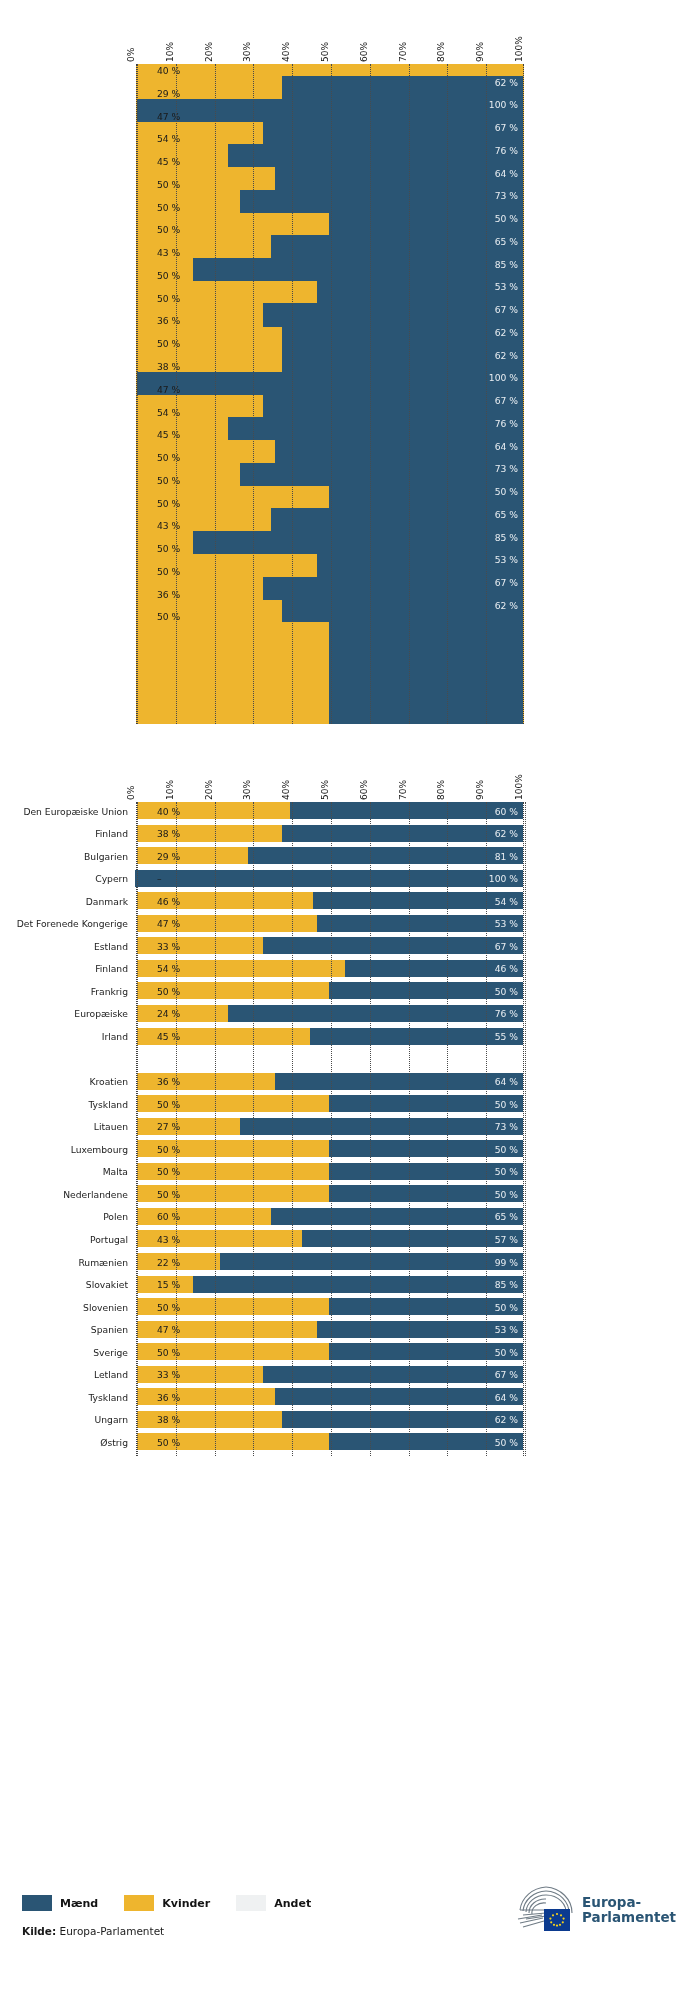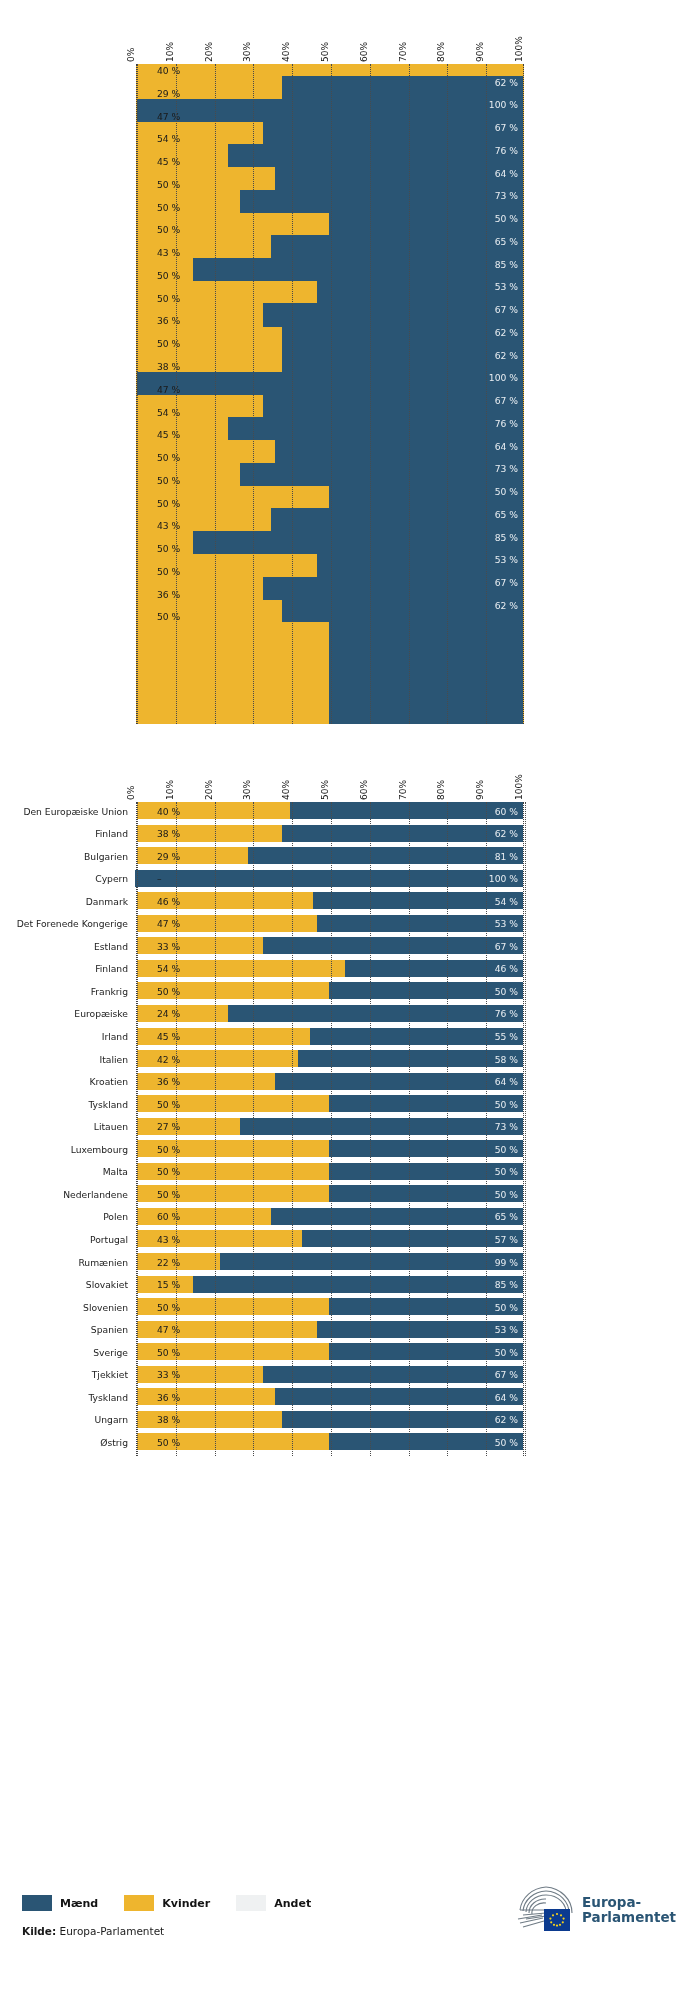--- a/index.html
+++ b/index.html
@@ -363,27 +363,20 @@
         <div class="pctleft">24 %</div>
         <div class="pctright">76 %</div>
       </div>
       <div class="row" style="position: absolute; left: 0px; right: 0px; top: 225.5px; height: 17px;">
         <div class="seg-women" style="width: 174.6px;"></div>
         <div class="seg-men" style="width: 213.4px;"></div>
         <div class="rowlabel">Irland</div>
         <div class="pctleft">45 %</div>
         <div class="pctright">55 %</div>
       </div>
-      <div class="row" style="position: absolute; left: 0px; right: 0px; top: 248.05px; height: 17px;">
-        <div class="seg-women" style="width: 162.96px;"></div>
-        <div class="seg-men" style="width: 225.04px;"></div>
-        <div class="rowlabel">Italien</div>
-        <div class="pctleft">42 %</div>
-        <div class="pctright">58 %</div>
-      </div>
       <div class="row" style="position: absolute; left: 0px; right: 0px; top: 270.6px; height: 17px;">
         <div class="seg-women" style="width: 139.68px;"></div>
         <div class="seg-men" style="width: 248.32px;"></div>
         <div class="rowlabel">Kroatien</div>
         <div class="pctleft">36 %</div>
         <div class="pctright">64 %</div>
       </div>
       <div class="row" style="position: absolute; left: 0px; right: 0px; top: 293.15px; height: 17px;">
         <div class="seg-women" style="width: 194px;"></div>
         <div class="seg-men" style="width: 194px;"></div>
@@ -464,21 +457,21 @@
       <div class="row" style="position: absolute; left: 0px; right: 0px; top: 541.2px; height: 17px;">
         <div class="seg-women" style="width: 194px;"></div>
         <div class="seg-men" style="width: 194px;"></div>
         <div class="rowlabel">Sverige</div>
         <div class="pctleft">50 %</div>
         <div class="pctright">50 %</div>
       </div>
       <div class="row" style="position: absolute; left: 0px; right: 0px; top: 563.75px; height: 17px;">
         <div class="seg-women" style="width: 128.04px;"></div>
         <div class="seg-men" style="width: 259.96px;"></div>
-        <div class="rowlabel">Tjekkiet</div>
+        <div class="rowlabel">Letland</div>
         <div class="pctleft">33 %</div>
         <div class="pctright">67 %</div>
       </div>
       <div class="row" style="position: absolute; left: 0px; right: 0px; top: 586.3px; height: 17px;">
         <div class="seg-women" style="width: 139.68px;"></div>
         <div class="seg-men" style="width: 248.32px;"></div>
         <div class="rowlabel">Tyskland</div>
         <div class="pctleft">36 %</div>
         <div class="pctright">64 %</div>
       </div>

